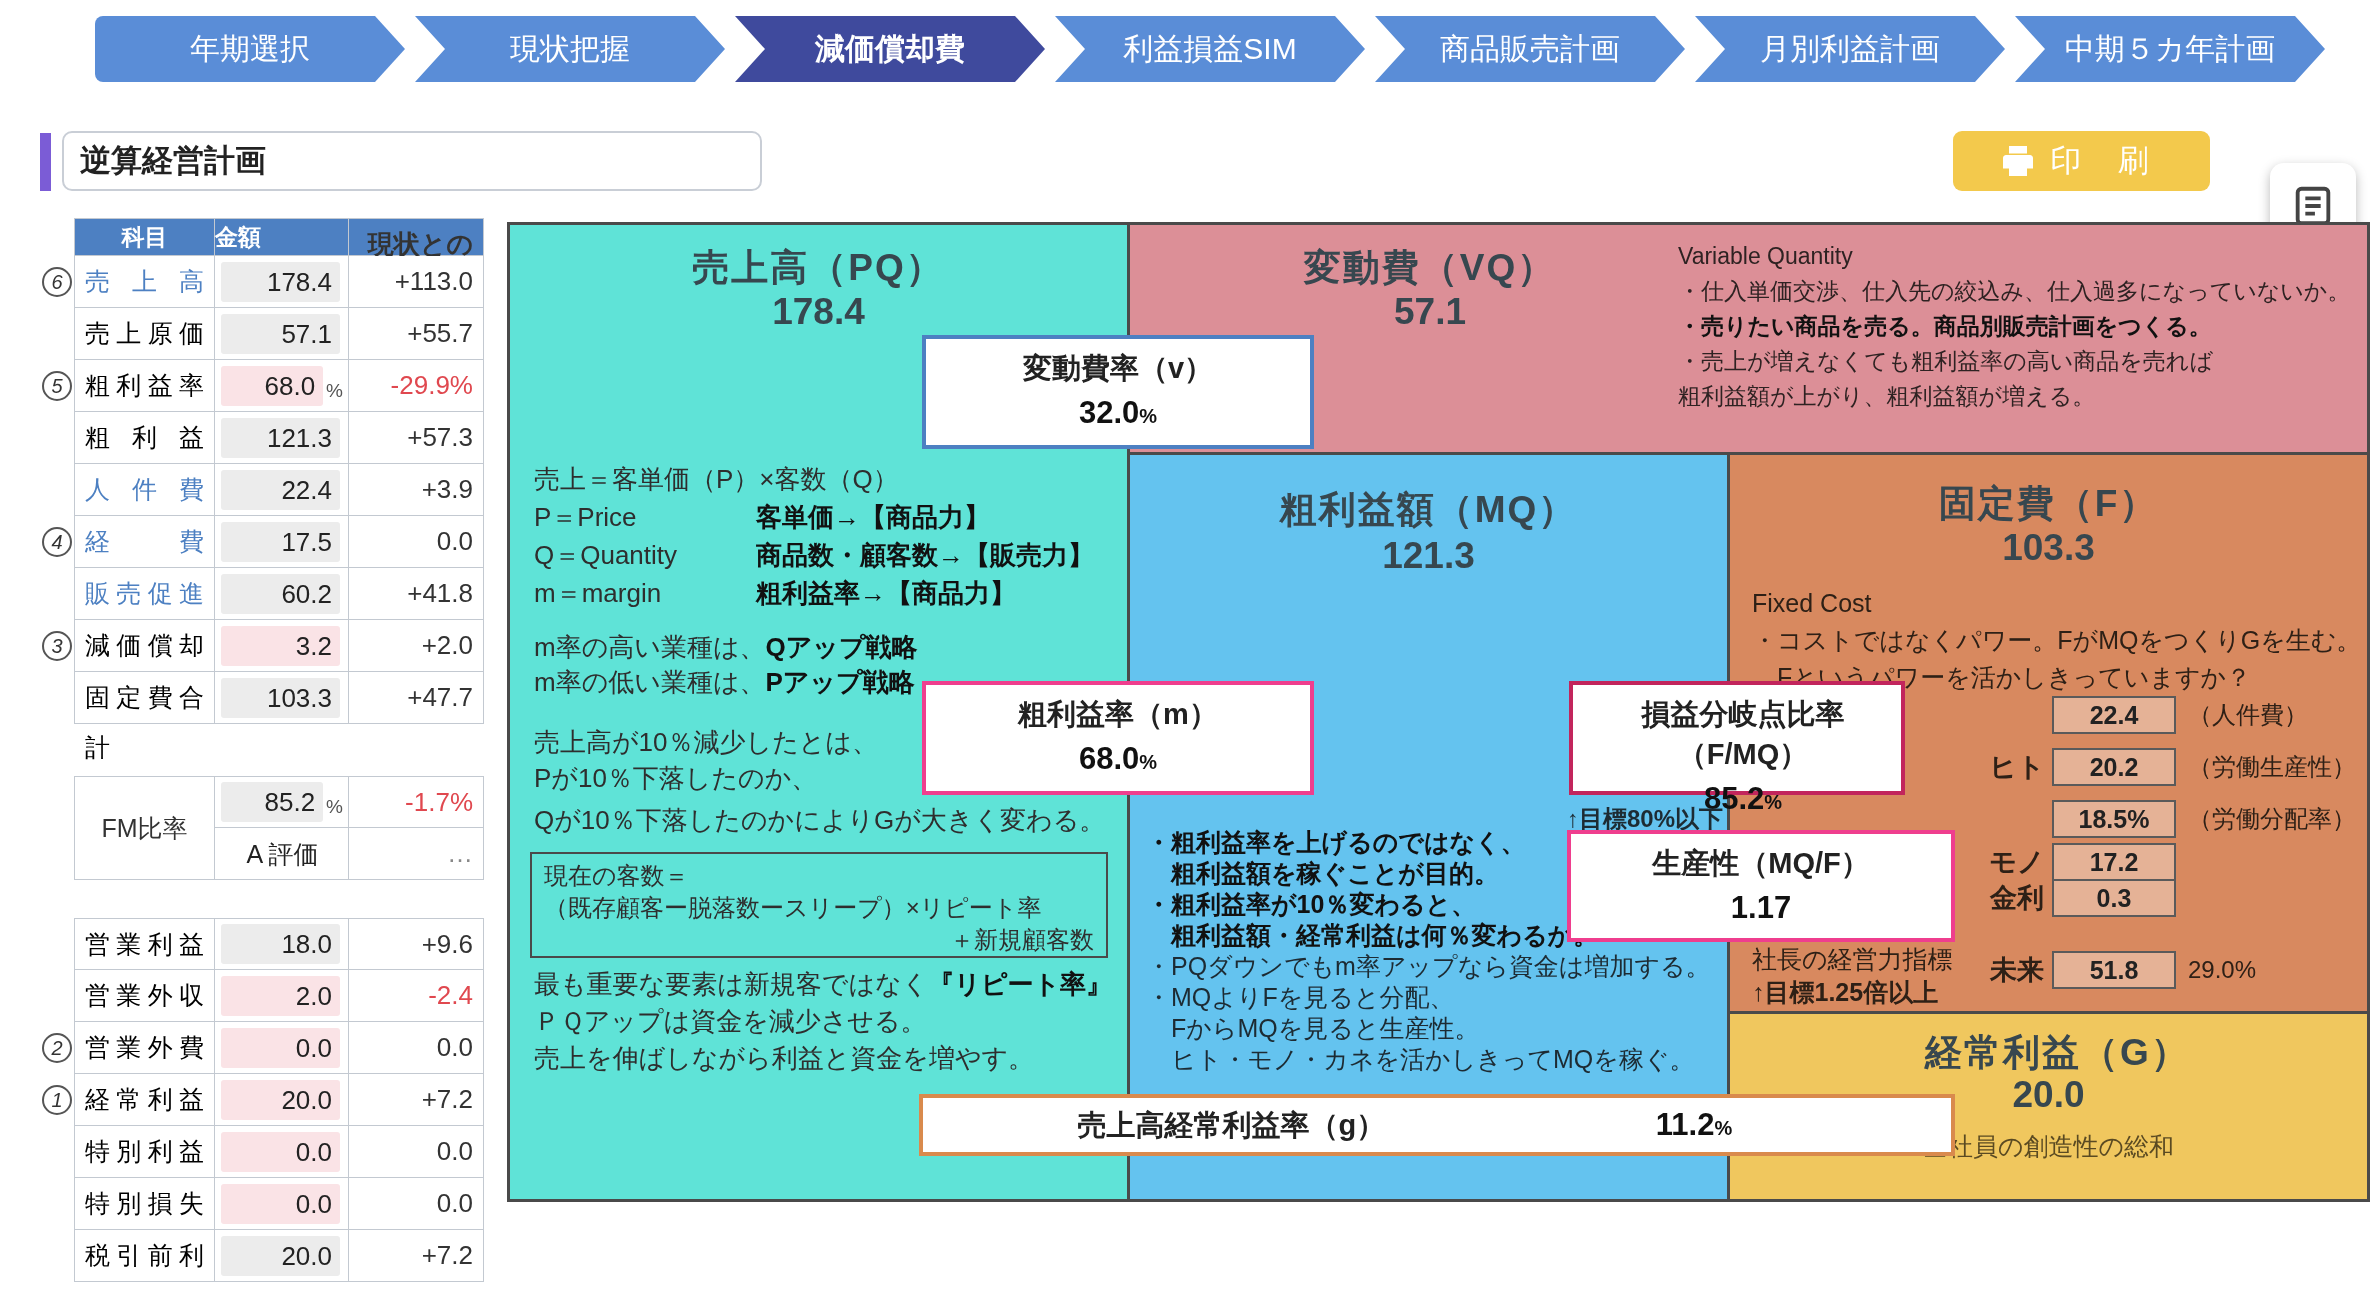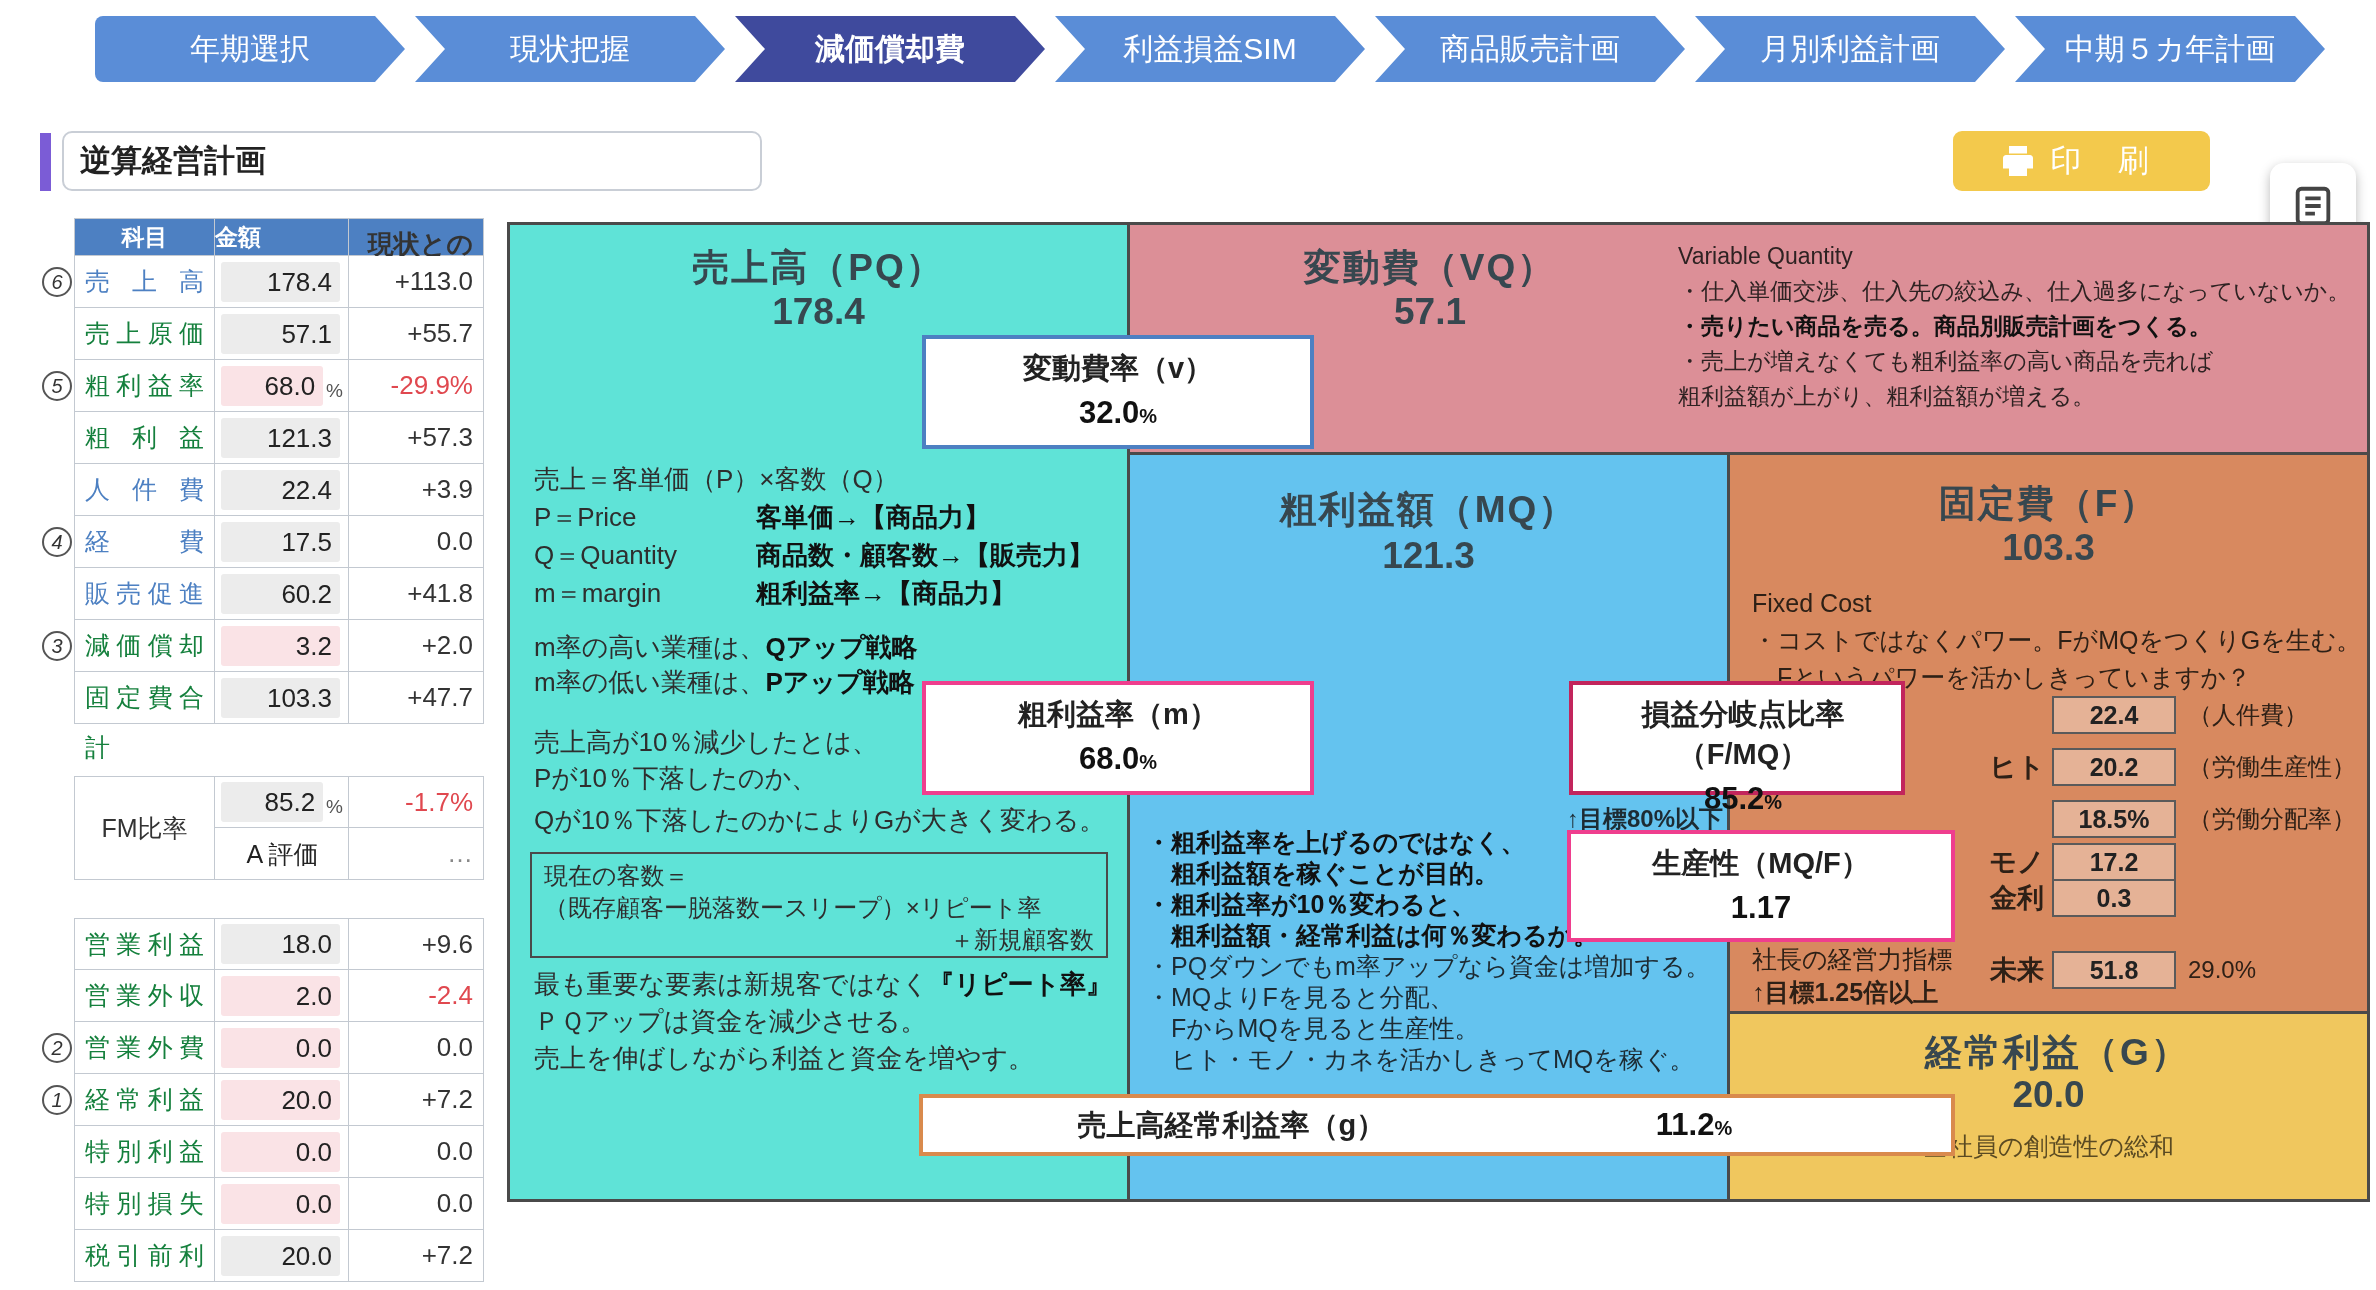--- a/index.html
+++ b/index.html
@@ -33,21 +33,21 @@
 
   
   .sidebar{position:absolute; left:40px; top:218px; width:452px;}
   .trow{display:flex; height:52px;}
   .trow.head{height:38px;}
   .mark{width:34px; display:flex; align-items:center; justify-content:center;}
   .circ{width:30px; height:30px; border:2px solid #555; border-radius:50%; font-size:20px; line-height:26px; text-align:center; color:#333;}
   .circ:empty{display:none;}
   .cell{border-right:1px solid var(--line); border-bottom:1px solid var(--line); background:#fff;}
   .cell.name{border-left:1px solid var(--line); width:141px; font-size:25px; display:block; line-height:50px;
-      text-align:justify; text-align-last:justify; padding:0 10px; color:#15803d;}
+      text-align:justify; text-align-last:justify; padding:0 10px; color:#000000;}
   .cell.name.blue{color:var(--header-blue);}
   .cell.hd{background:var(--header-blue); color:#fff; font-size:23px; font-weight:bold; text-align:center; line-height:36px;
       border-top:1px solid var(--line); text-align-last:center;}
   .cell.hd.name{width:141px;} .cell.hd.amt{width:134px;} .cell.hd.diff{width:135px;}
   .cell.amt{width:134px; display:flex; align-items:center; padding-right:4px;}
   .amt .box{flex:1; margin:6px 0 6px 6px; height:40px; line-height:40px; text-align:right; padding:0 8px; font-size:26px;
       background:#ececec; border-radius:3px; color:#222;}
   .amt .box.pink{background:#fae3e6;}
   .amt .box.plain{background:none; text-align:center; font-size:25px;}
   .amt .sfx{font-size:19px; color:#555; margin:10px 1px 0 3px;}

